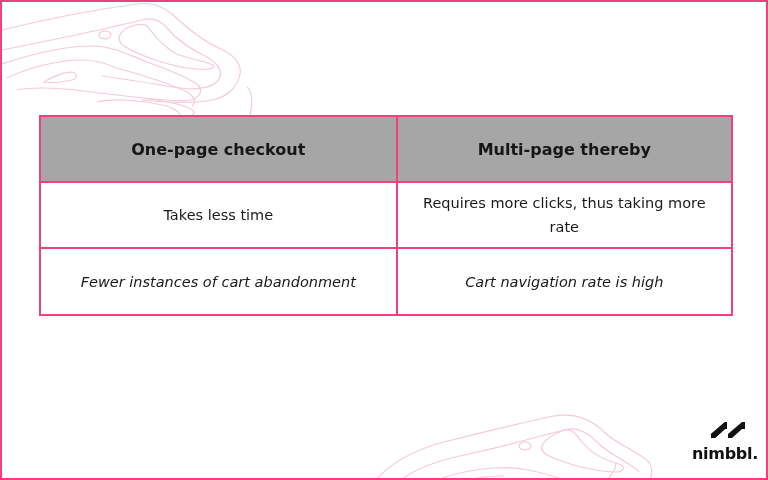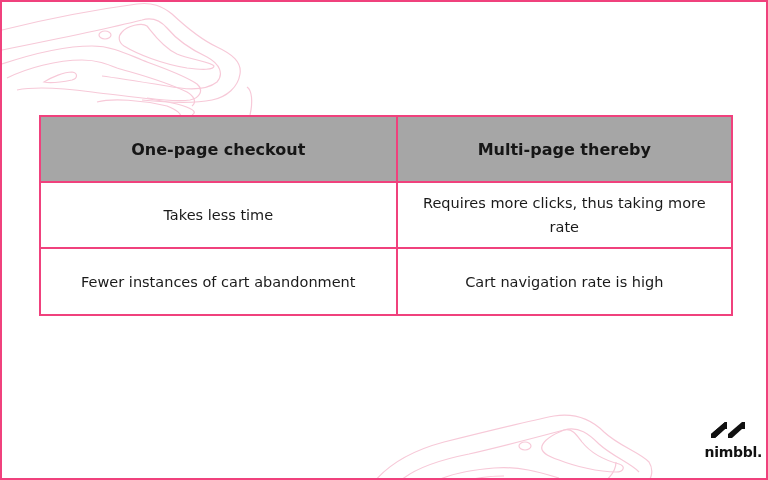--- a/index.html
+++ b/index.html
@@ -56,21 +56,21 @@
       height: 64px;
       color: #161616;
     }
     table.compare td {
       font-size: 14.5px;
       line-height: 24px;
       font-weight: normal;
     }
     table.compare tr.r1 td { height: 64px; }
     table.compare tr.r2 td { height: 70px; }
-    table.compare tr.r3 td { height: 65px; }
+    table.compare tr.r3 td { height: 65px; font-style: italic; }
     table.compare col.c1 { width: 357px; }
     table.compare col.c2 { width: 337px; }
     table.compare td.left { white-space: nowrap; padding: 0 6px; margin-left: 8px; }
 
     .logo {
       position: absolute;
       left: 690px;
       top: 414px;
       width: 70px;
       height: 50px;
@@ -80,24 +80,24 @@
       left: 19px;
       top: 4px;
       width: 34px;
       height: 20px;
     }
     .logo-text {
       position: absolute;
       left: 0;
       top: 28px;
       width: 70px;
-      text-align: right;
+      text-align: left;
       font-family: "DejaVu Sans", "Liberation Sans", sans-serif;
       font-weight: bold;
-      font-size: 14px;
+      font-size: 16px;
       letter-spacing: -0.3px;
       color: #111111;
     }
   </style>
 </head>
 <body>
 
 <div class="frame">
 
   <svg class="topo topo-top" viewBox="0 0 260 115">

